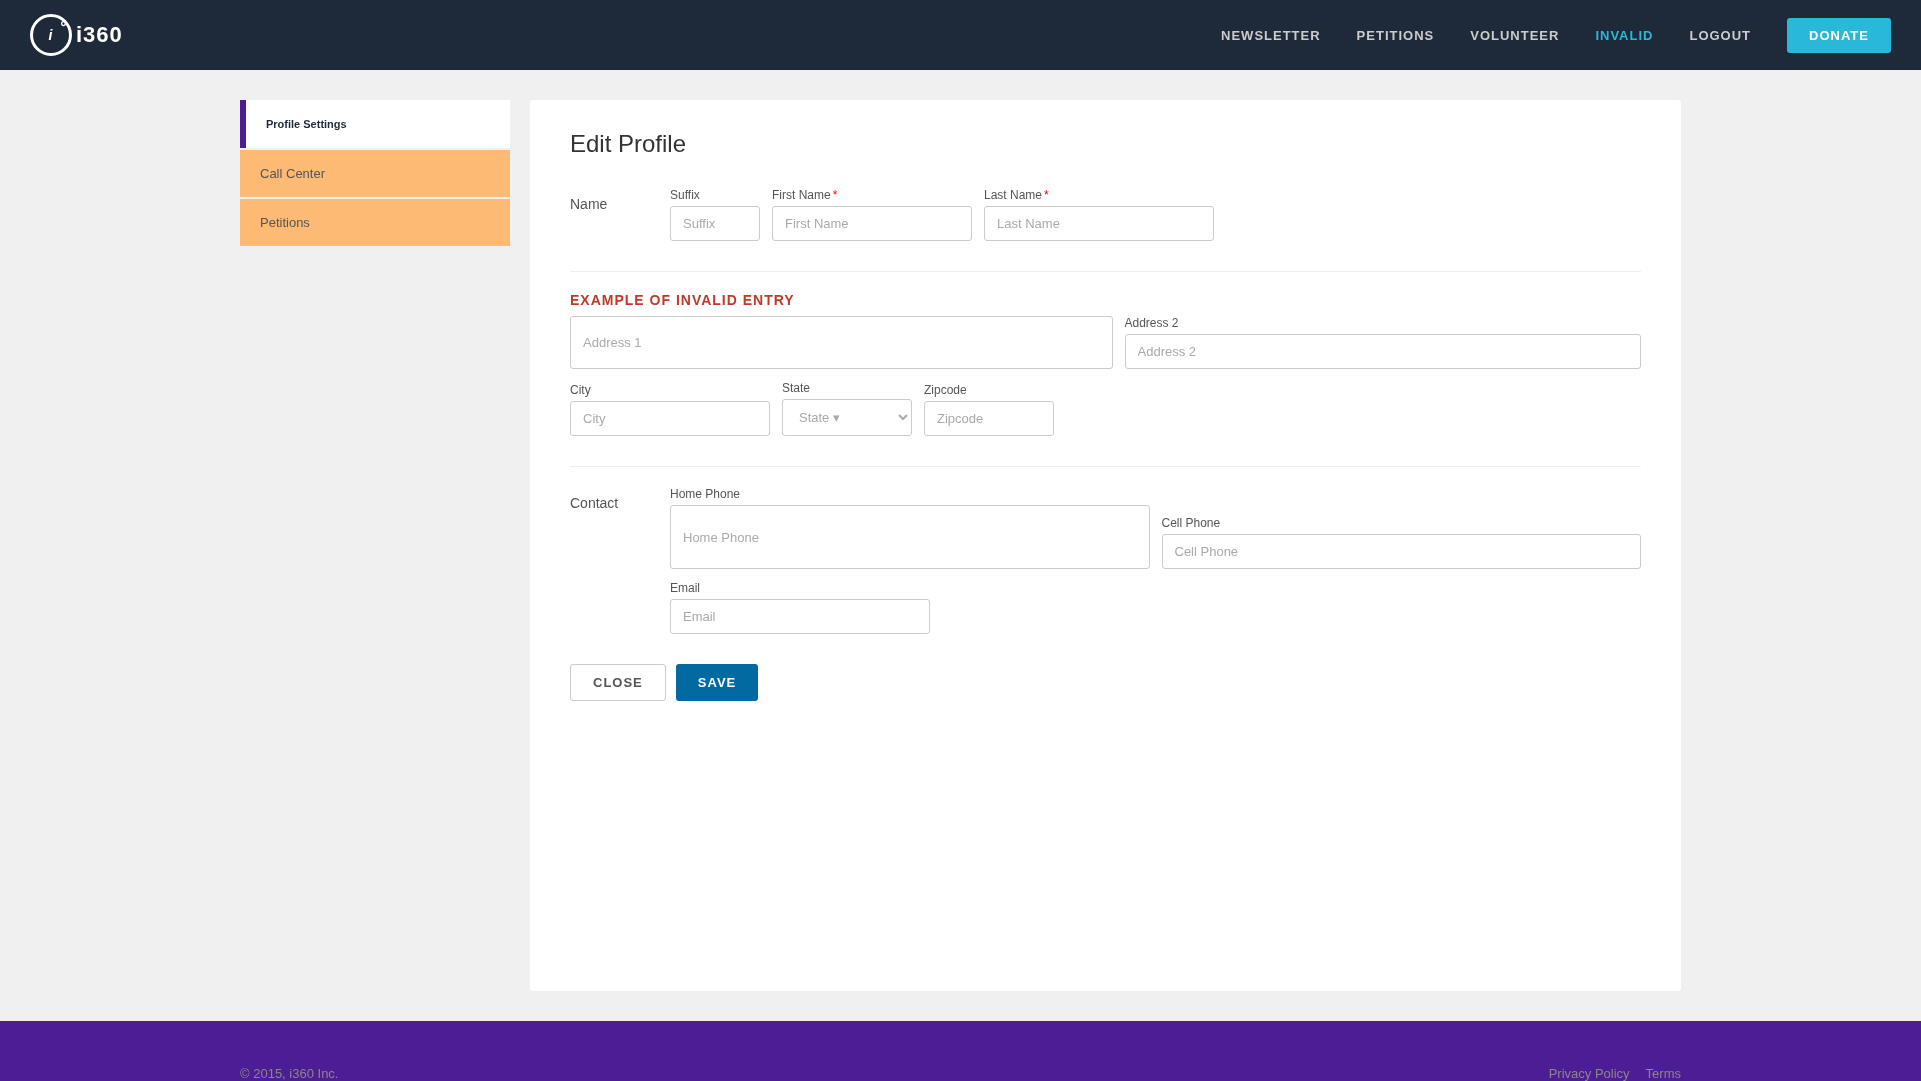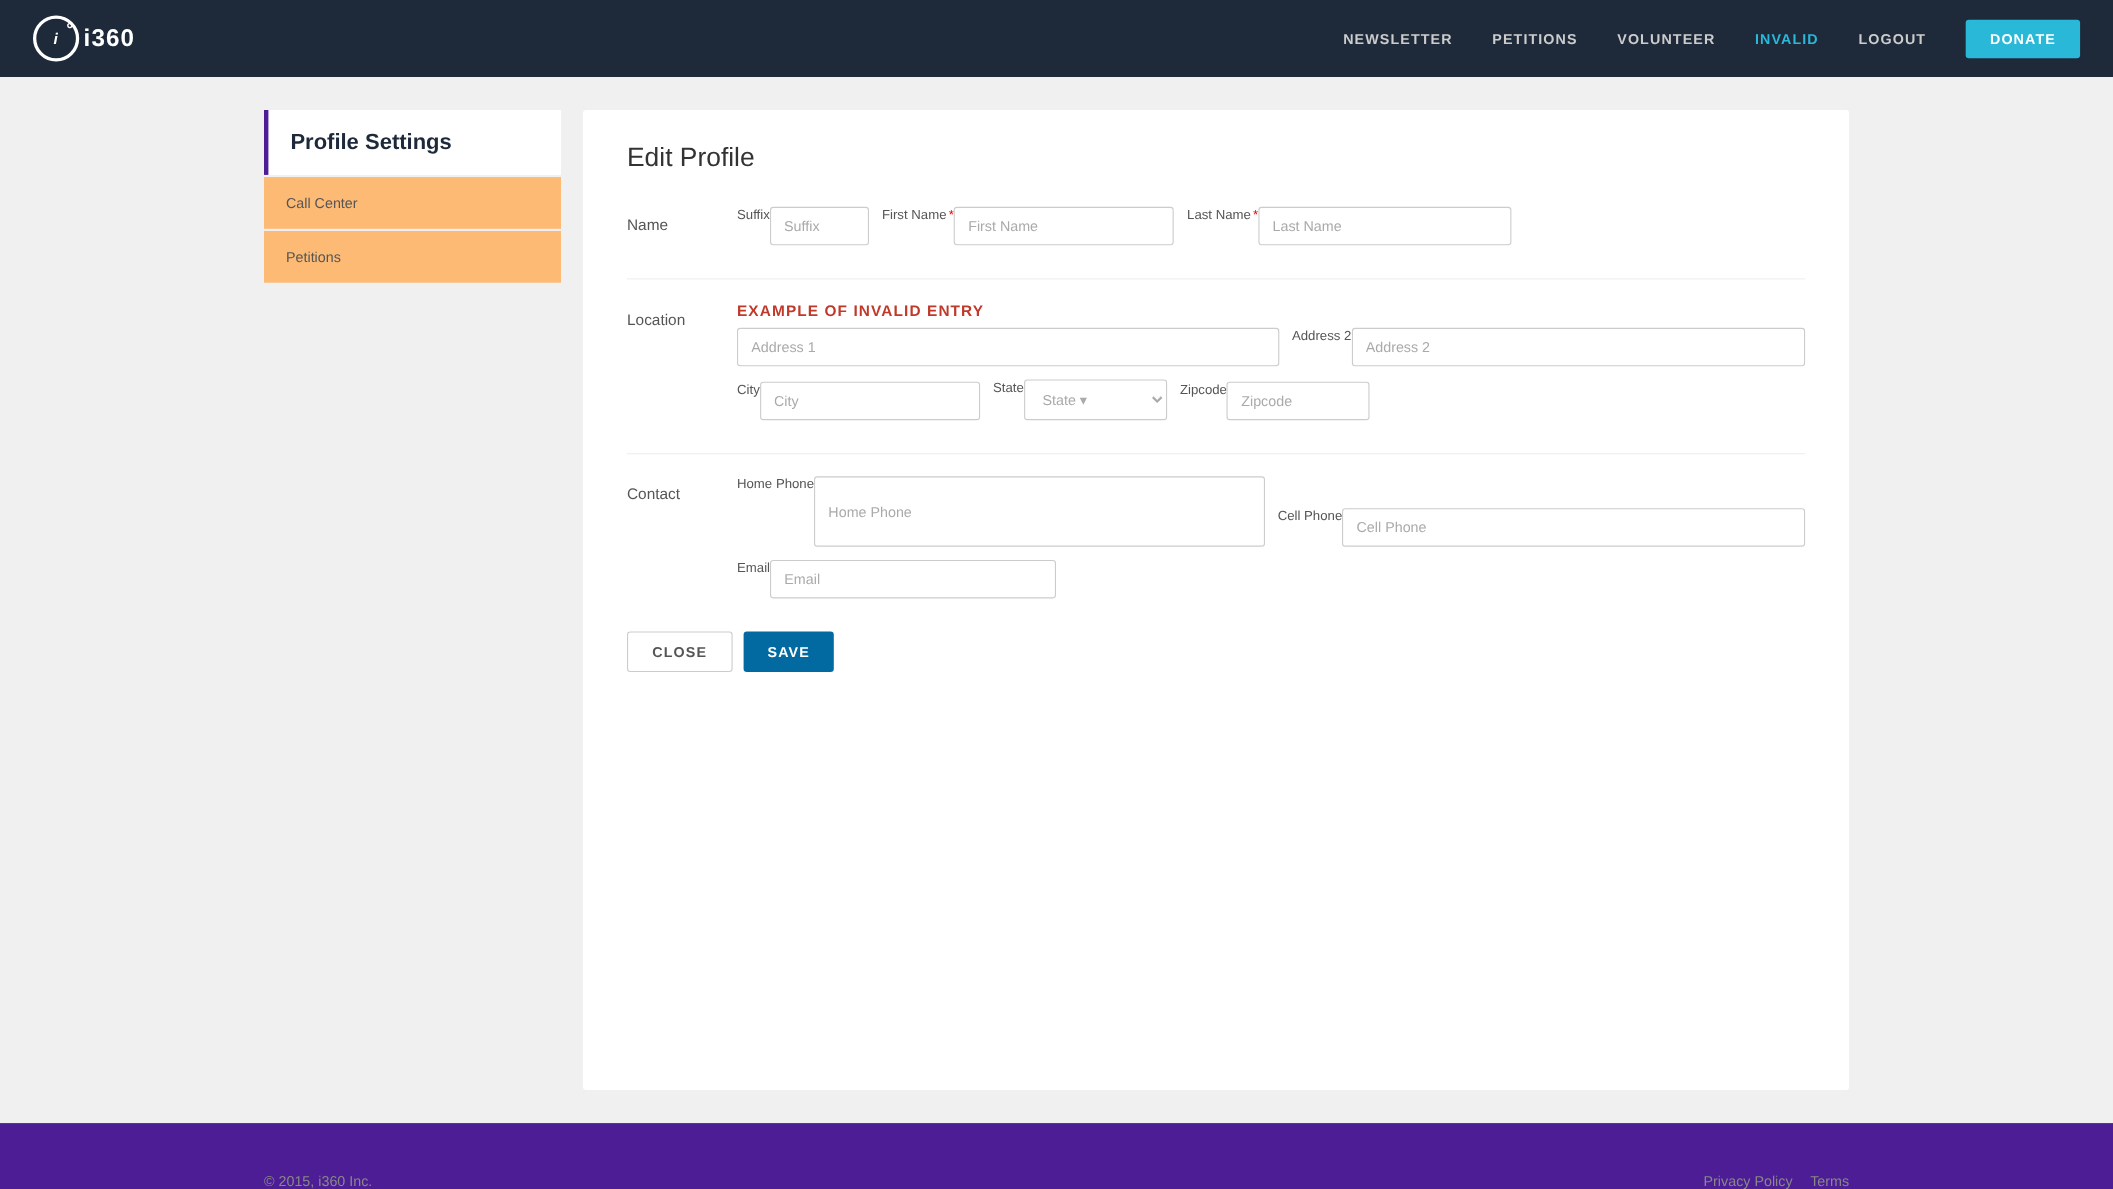--- a/index.html
+++ b/index.html
@@ -78,24 +78,24 @@
     }
 
     
     .sidebar {
       width: 270px;
       margin-left: 240px;
       flex-shrink: 0;
     }
     .sidebar-profile-settings {
       padding: 18px 20px;
-      font-size: 20px;
+      font-size: 11px;
       font-weight: bold;
       color: #1e2a3a;
-      border-left: 4px solid #4c1d95;
+      border-left: 6px solid #4c1d95;
       background: white;
       margin-bottom: 2px;
     }
     .sidebar-item {
       padding: 16px 20px;
       font-size: 13px;
       color: #555;
       background: #fdba74;
       margin-bottom: 2px;
       cursor: pointer;
@@ -136,20 +136,21 @@
     }
 
     
     .name-row {
       display: flex;
       gap: 12px;
       align-items: flex-end;
     }
     .field-group {
       display: flex;
+      flex-direction: column;
     }
     .field-label {
       font-size: 12px;
       color: #555;
       margin-bottom: 4px;
     }
     .required-star {
       color: red;
       margin-left: 2px;
     }
@@ -318,21 +319,20 @@
             </label>
             <input class="form-input lastname-field" type="text" placeholder="Last Name" style="">
           </div>
         </div>
       </div>
     </div>
 
     <hr class="section-divider">
 
     <div class="form-section">
-      <div class="section-label">Location</div>
       <div class="section-fields">
         <div class="invalid-entry-msg">EXAMPLE OF INVALID ENTRY</div>
         <div class="address-row">
           <input class="form-input address1-field" type="text" placeholder="Address 1" style="">
           <div class="field-group" style="flex:1;">
             <label class="field-label">Address 2</label>
             <input class="form-input address2-field" type="text" placeholder="Address 2" style="">
           </div>
         </div>
         <div class="city-state-zip-row">

